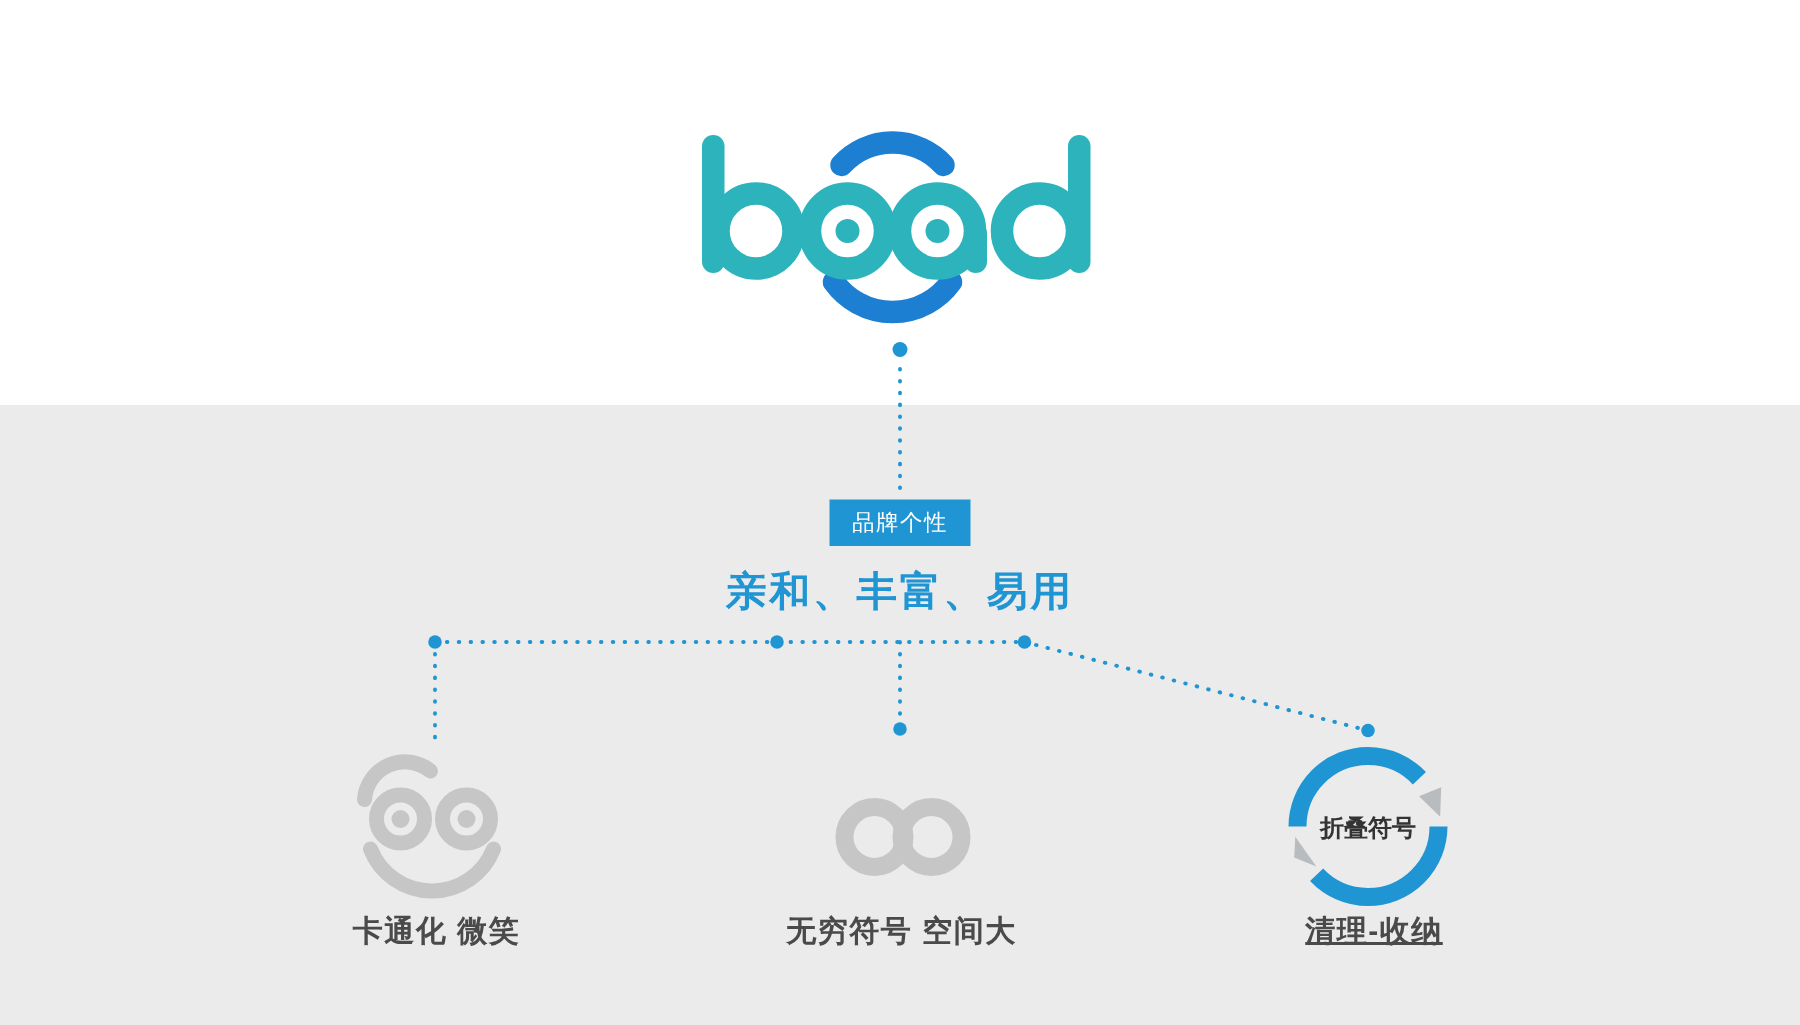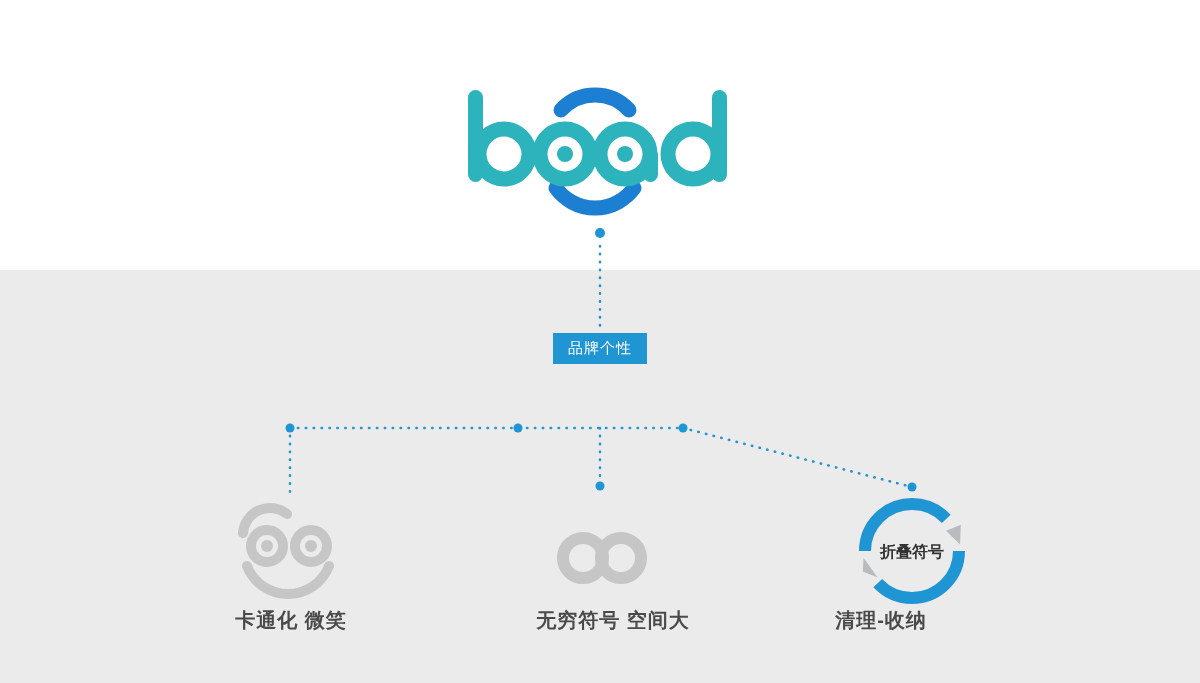--- a/index.html
+++ b/index.html
@@ -35,22 +35,22 @@
   .heading{
     position:absolute;left:600px;top:376px;transform:translateX(-50%);
     color:var(--accent);font-size:27px;font-weight:bold;white-space:nowrap;letter-spacing:2px;
   }
   .node-icon{position:absolute;overflow:visible;}
   .node-label{
     position:absolute;top:607px;transform:translateX(-50%);
     color:var(--label_text);font-size:20px;font-weight:bold;white-space:nowrap;letter-spacing:1px;
   }
   .node-label.l1{left:291px;}
-  .node-label.l2{left:601px;margin-left:12px;}
-  .node-label.l3{left:881px;}
+  .node-label.l2{left:601px;}
+  .node-label.l3{left:916px;text-decoration:underline;}
 </style>
 </head>
 <body>
 
 <div class="stage">
 
   <div class="bottom-band"></div>
 
   <svg class="connectors" width="1200" height="683" viewBox="0 0 1200 683" aria-hidden="true">
     <circle class="dot" cx="600" cy="233" r="5"></circle>
@@ -74,20 +74,21 @@
     <circle class="teal-ring" cx="100" cy="68" r="25"></circle>
     <circle class="teal-fill" cx="100" cy="68" r="8"></circle>
     <circle class="teal-ring" cx="160" cy="68" r="25"></circle>
     <circle class="teal-fill" cx="160" cy="68" r="8"></circle>
     <rect class="teal-fill" x="178" y="62" width="15" height="34" rx="7.5"></rect>
     <circle class="teal-ring" cx="228" cy="68" r="25"></circle>
     <rect class="teal-fill" x="247" y="4" width="15" height="92" rx="7.5"></rect>
   </svg>
 
   <div class="badge">品牌个性</div>
+  <div class="heading">亲和、丰富、易用</div>
 
   <svg class="node-icon" style="left:230px;top:503px;" width="118" height="100" viewBox="0 0 118 100">
     <path class="gray-arc" d="M13 30 A27 27 0 0 1 57 11"></path>
     <circle class="gray-ring" cx="37" cy="43" r="16"></circle>
     <circle class="gray-ring" cx="81" cy="43" r="16"></circle>
     <circle class="gray-dot" cx="37" cy="43" r="6"></circle>
     <circle class="gray-dot" cx="81" cy="43" r="6"></circle>
     <path class="gray-arc" d="M17 63 A44 44 0 0 0 99 63"></path>
   </svg>
   <div class="node-label l1">卡通化 微笑</div>

